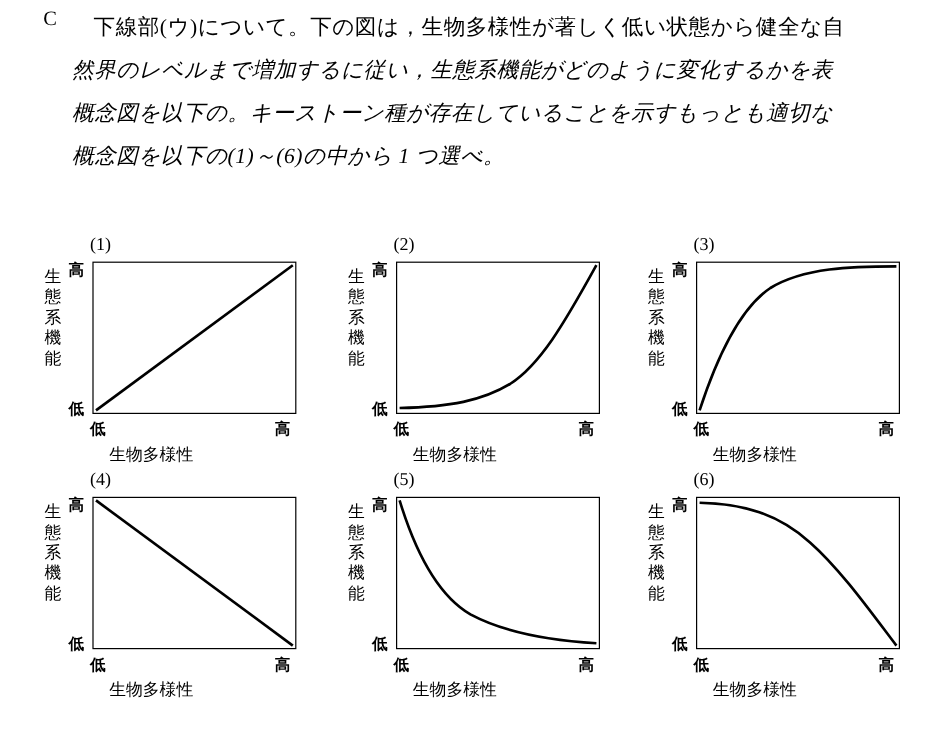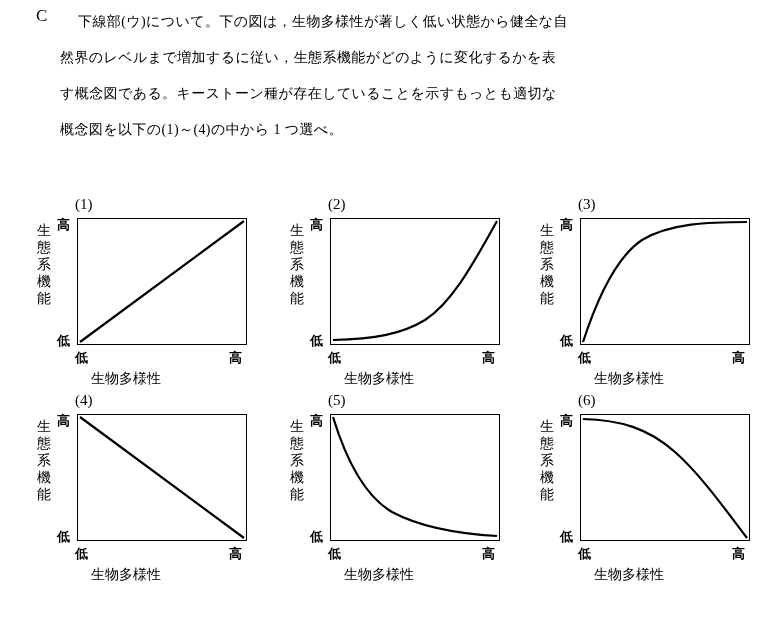--- a/index.html
+++ b/index.html
@@ -31,27 +31,28 @@
     font-family: "Liberation Serif", serif;
     letter-spacing: 0;
   }
   .q-lines {
     position: absolute;
     left: 78px;
     top: 4px;
     width: 672px;
   }
   .q-line {
-    font-size: 14px;
+    font-size: 18px;
     line-height: 36px;
     white-space: nowrap;
     letter-spacing: 0.4px;
   }
   .q-line.indent {
     margin-left: -18px;
+    font-style: italic;
   }
 
   
   #panels {
     position: absolute;
     left: 0;
     top: 196px;
     width: 777px;
     height: 420px;
   }
@@ -136,22 +137,22 @@
   }
 </style>
 </head>
 <body>
 
 <div id="question">
   <div class="q-marker">C</div>
   <div class="q-lines">
     <div class="q-line">下線部(ウ)について。下の図は，生物多様性が著しく低い状態から健全な自</div>
     <div class="q-line indent">然界のレベルまで増加するに従い，生態系機能がどのように変化するかを表</div>
-    <div class="q-line indent">す概念図である。キーストーン種が存在していることを示すもっとも適切な</div>
-    <div class="q-line indent">概念図を以下の(1)～(4)の中から 1 つ選べ。</div>
+    <div class="q-line indent">概念図を以下の。キーストーン種が存在していることを示すもっとも適切な</div>
+    <div class="q-line indent">概念図を以下の(1)～(6)の中から 1 つ選べ。</div>
   </div>
 </div>
 
 <div id="panels">
 
   <div class="panel" style="left:32px; top:0px;">
     <div class="panel-label">(1)</div>
     <div class="plot-wrap">
       <div class="plot-box"></div>
       <svg class="plot-svg" width="170" height="127" viewBox="0 0 170 127">

